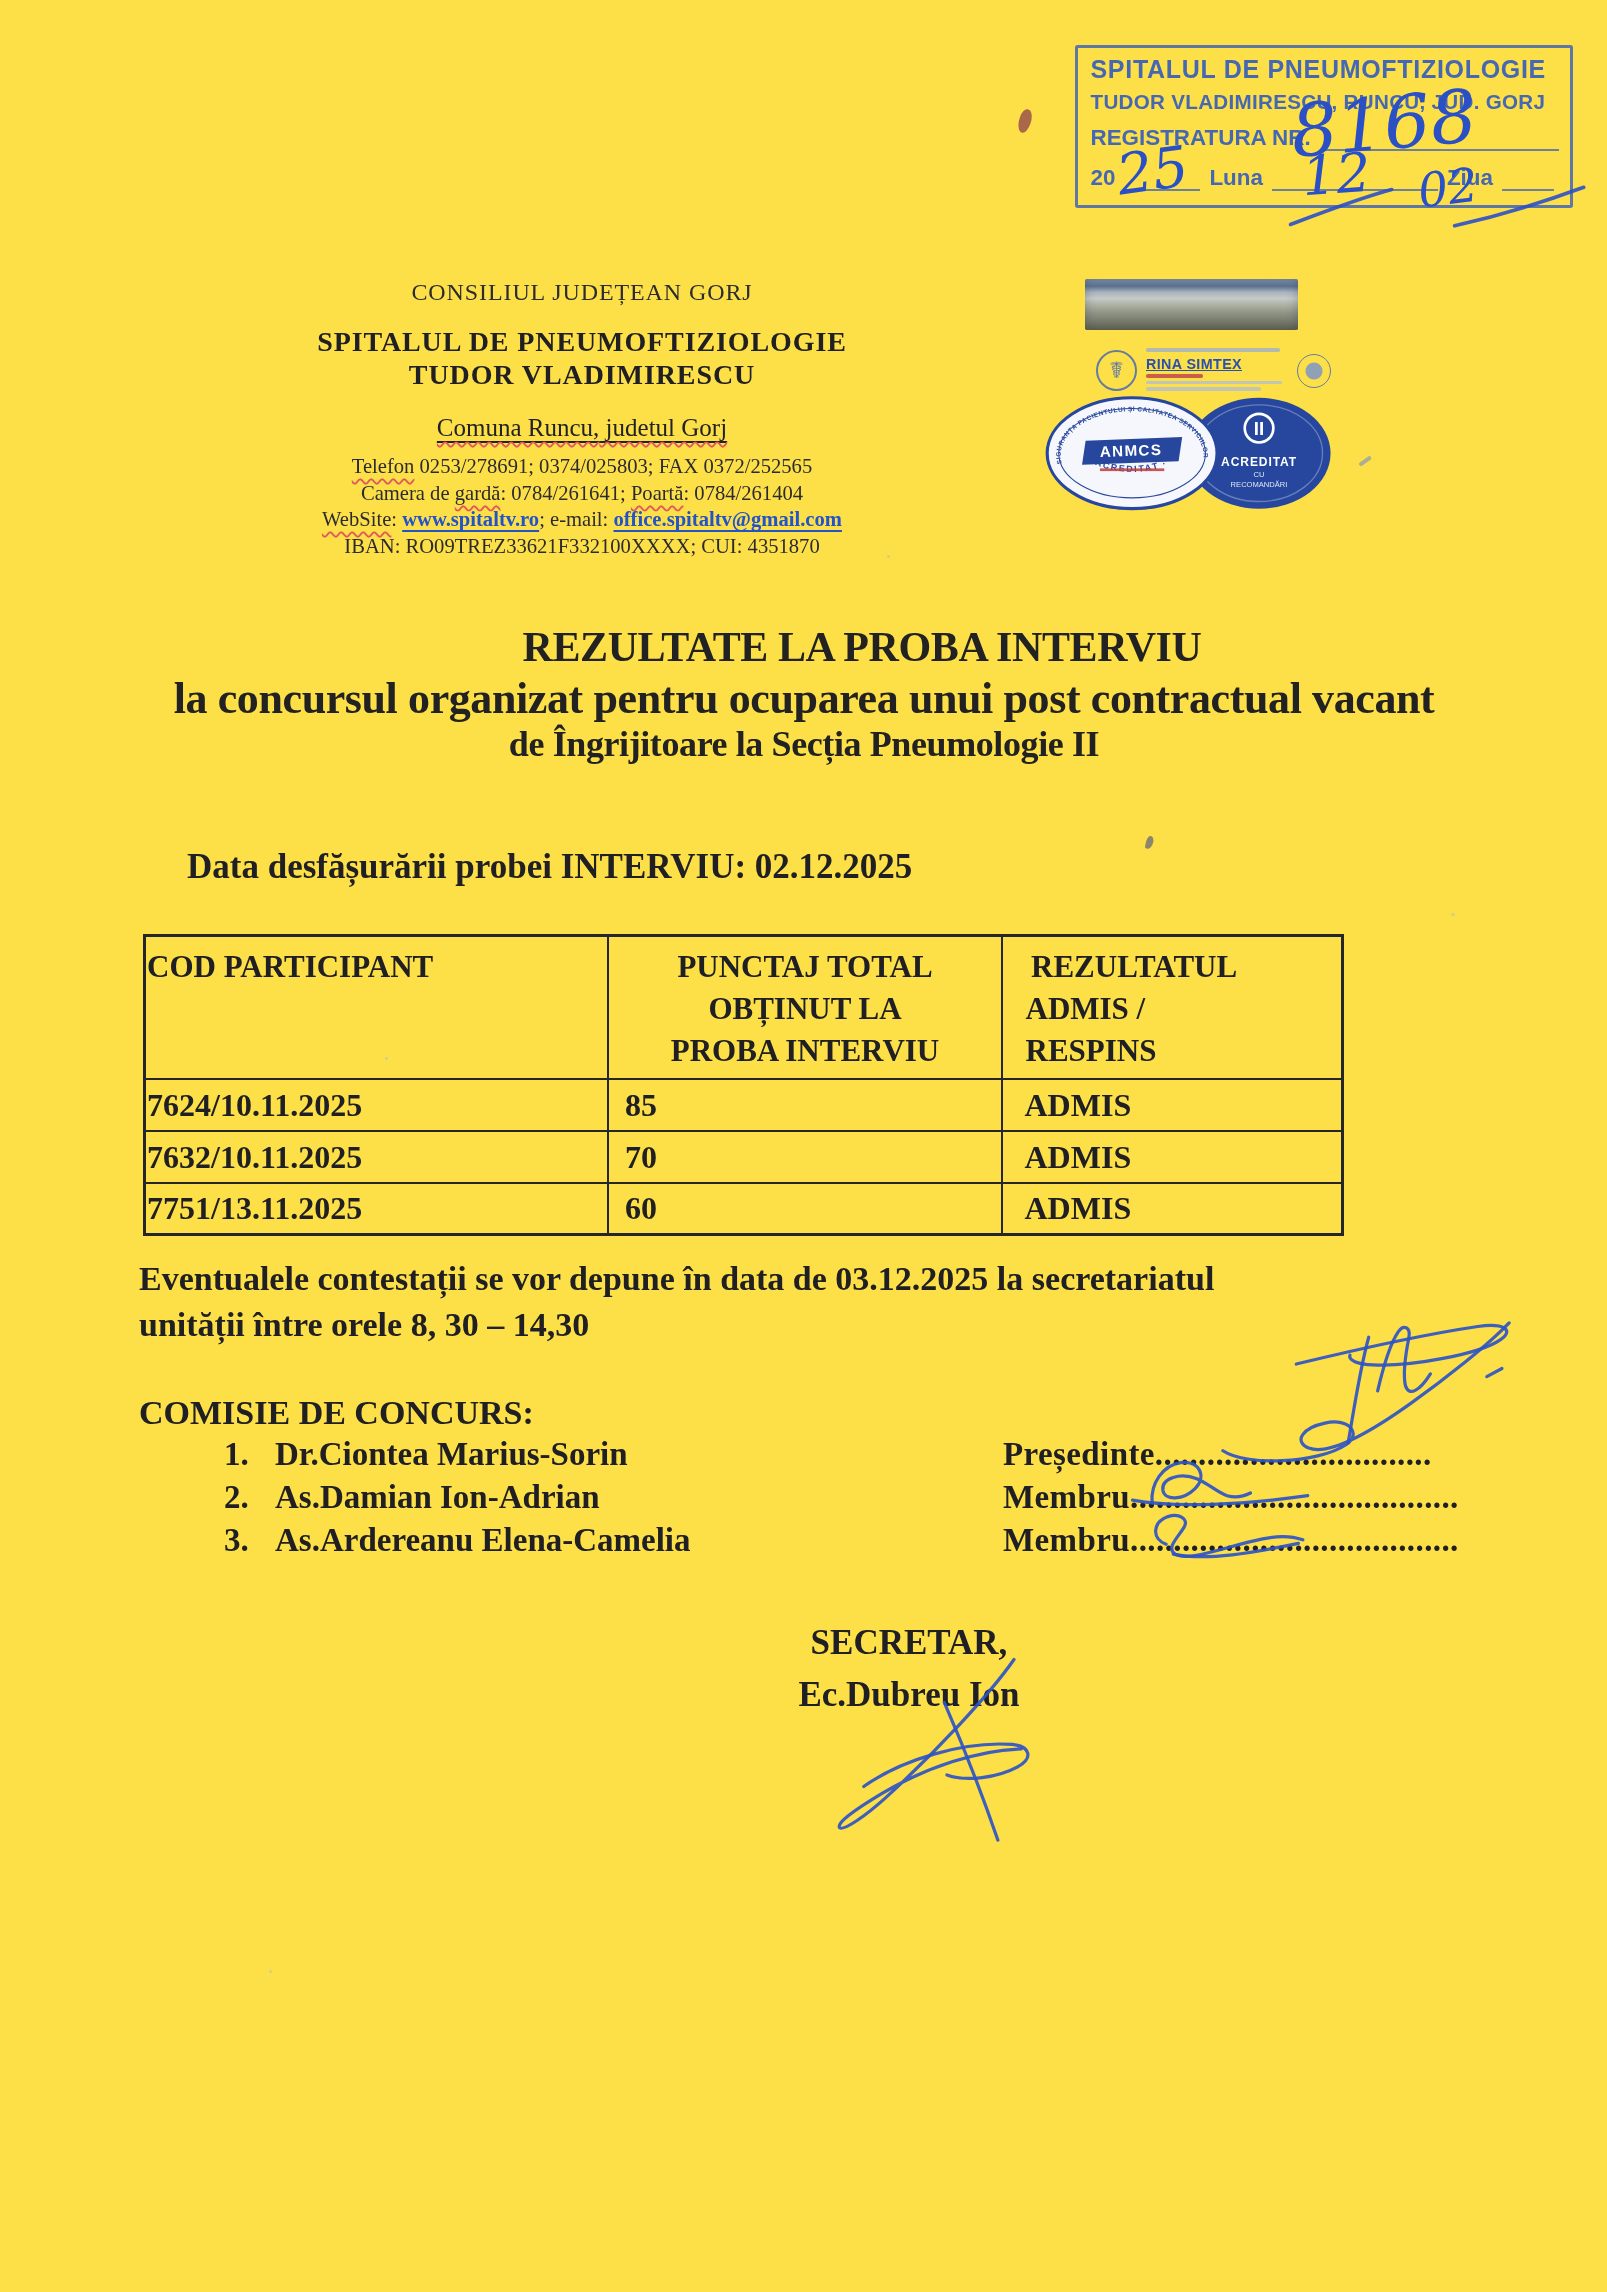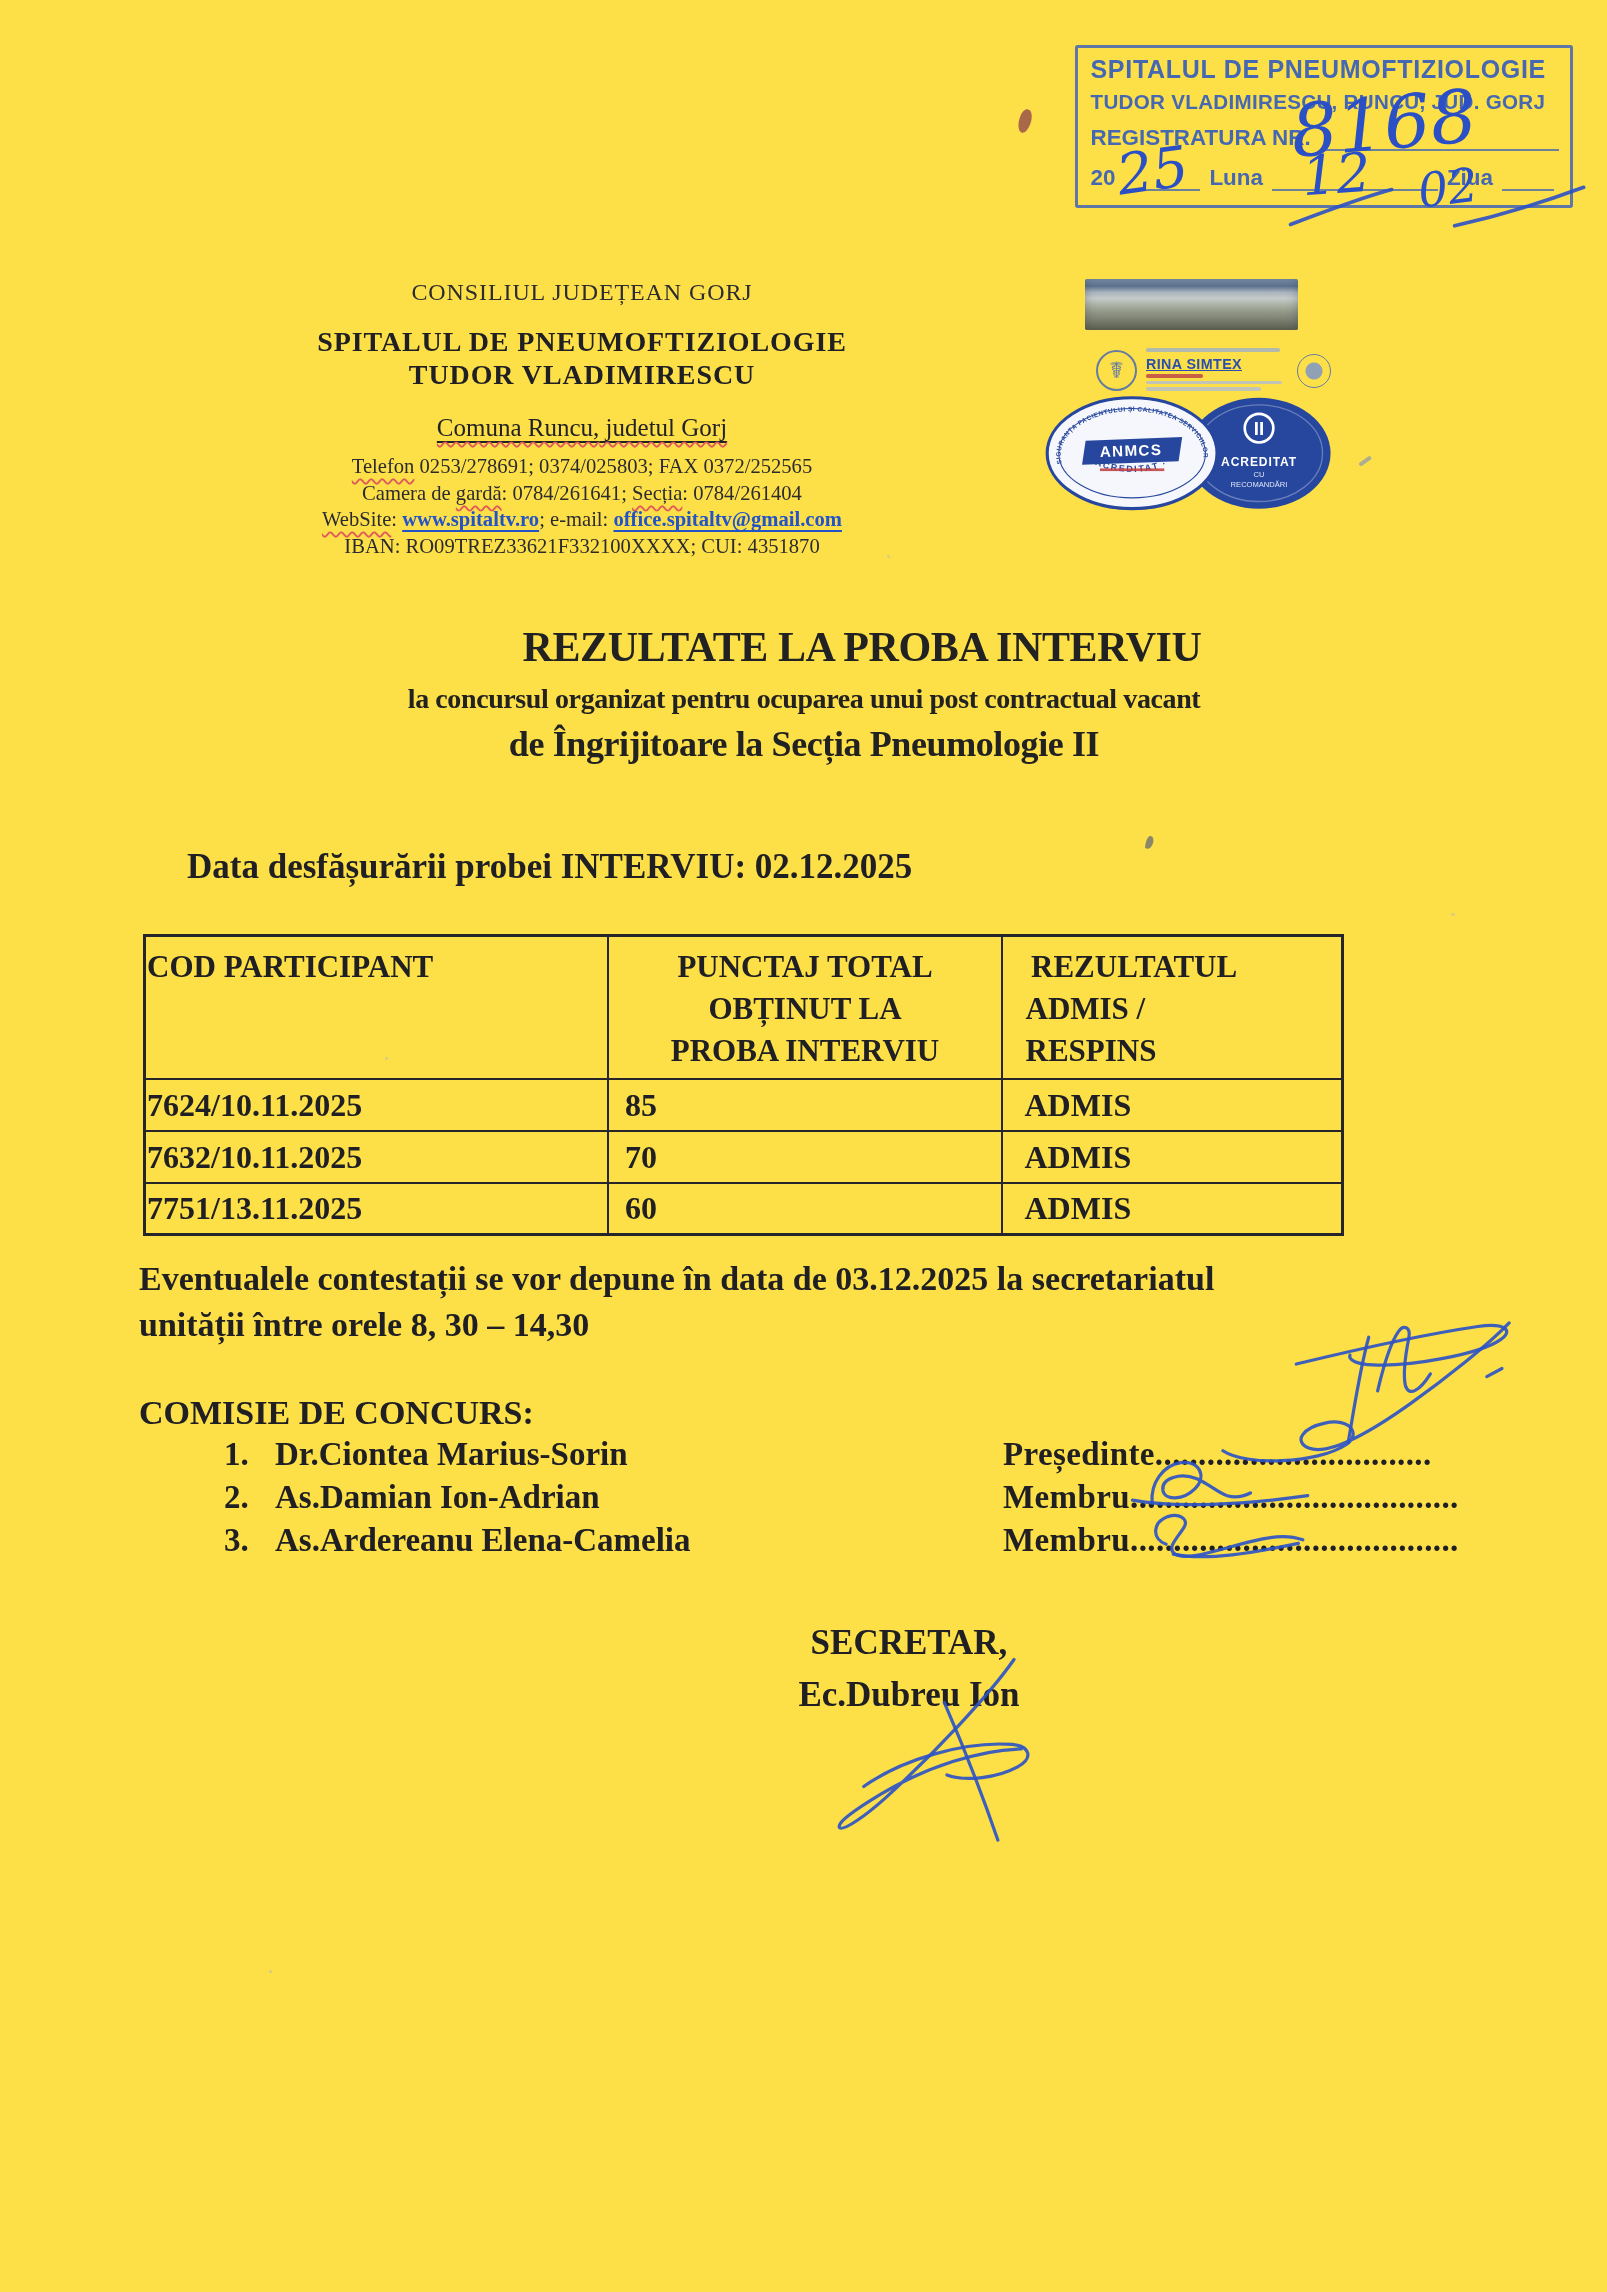--- a/index.html
+++ b/index.html
@@ -59,21 +59,21 @@
   .bar-g2 { height:3.6px; background:#b3bed2; width:136px; margin-bottom:2.7px; opacity:.8; }
   .rina-circle { width:32px; height:32px; border:1.8px solid #4a6ab2; border-radius:50%;
                  background:radial-gradient(circle at 50% 50%, #7d97c9 0 35%, transparent 40%);
                  opacity:.85; }
   .anmcs { position:absolute; left:1044px; top:396px; }
 
   
   .doc-title { position:absolute; left:0; top:625px; width:1608px; text-align:center;
                font-weight:700; color:#222; letter-spacing:-0.4px; }
   .doc-title .t1 { font-size:42px; padding-left:116px; line-height:45px; }
-  .doc-title .t2 { font-size:28px; line-height:47px; margin-top:5.4px; }
+  .doc-title .t2 { font-size:44px; line-height:47px; margin-top:5.4px; }
   .doc-title .t3 { font-size:36px; line-height:45px; }
   .date-line { position:absolute; left:139px; top:847px; font-size:35px; font-weight:700;
                white-space:nowrap; color:#202024;margin-left:48px; }
 
   
   .results { position:absolute; left:143px; top:934px; width:1193px;
              border-collapse:collapse; border:3.6px solid #26262a; table-layout:fixed; }
   .results th, .results td { border:2.7px solid #26262a; font-weight:700; color:#202024; }
   .results th { vertical-align:top; padding-top:9px; height:131px; font-size:31px;
                 line-height:42px; text-align:left; }
@@ -148,21 +148,21 @@
     <div class="lh-council">CONSILIUL JUDEȚEAN GORJ</div>
     <div class="lh-hosp1">SPITALUL DE PNEUMOFTIZIOLOGIE</div>
     <div class="lh-hosp2">TUDOR VLADIMIRESCU</div>
     <div class="lh-address">
       <span class="u-solid"><span class="u-wavy">Comuna Runcu,</span><span class="u-wavy"> judetul Gorj</span></span>
     </div>
     <div class="lh-small mt14">
       <span class="u-wavy">Telefon</span><span> 0253/278691; 0374/025803; FAX 0372/252565</span>
     </div>
     <div class="lh-small">
-      <span>Camera de </span><span class="u-wavy">gardă</span><span>: 0784/261641; </span><span class="u-wavy">Secția</span><span>: 0784/261404</span>
+      <span>Camera de </span><span class="u-wavy">gardă</span><span>: 0784/261641; </span><span class="u-wavy">Poartă</span><span>: 0784/261404</span>
     </div>
     <div class="lh-small">
       <span class="u-wavy">WebSite</span><span>: </span><span class="link">www.spitaltv.ro</span><span>; e-mail: </span><span class="link">office.spitaltv@gmail.com</span>
     </div>
     <div class="lh-small">IBAN: RO09TREZ33621F332100XXXX; CUI: 4351870</div>
   </div>
 
   <div class="photo"></div>
 
   <div class="rina">

